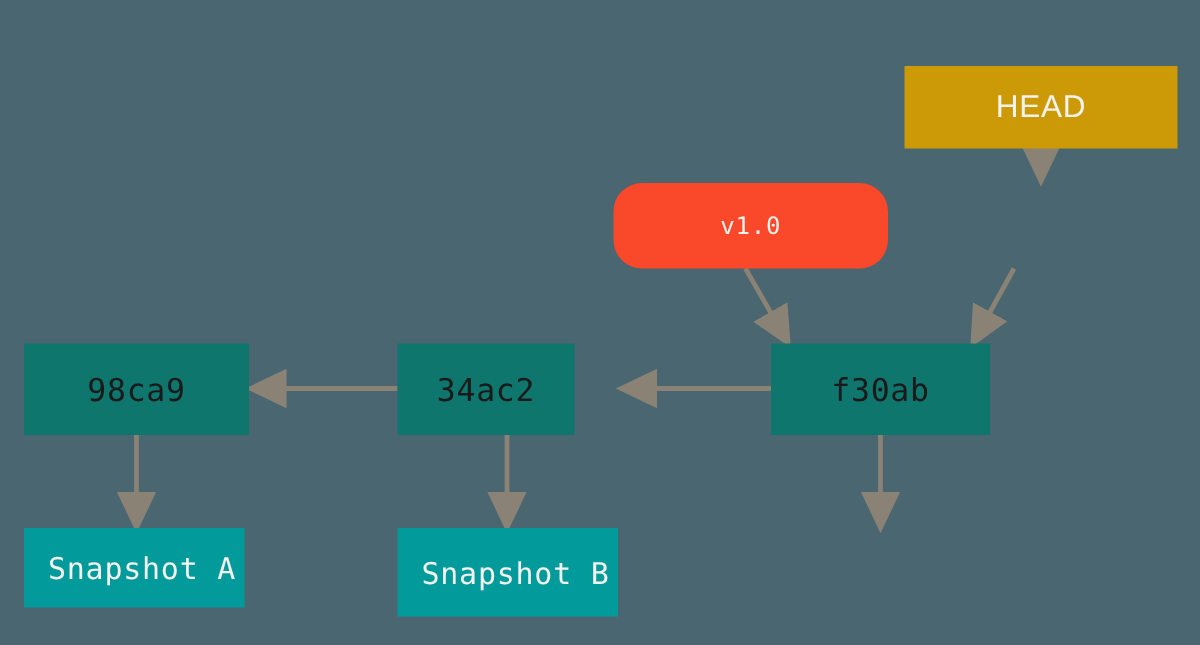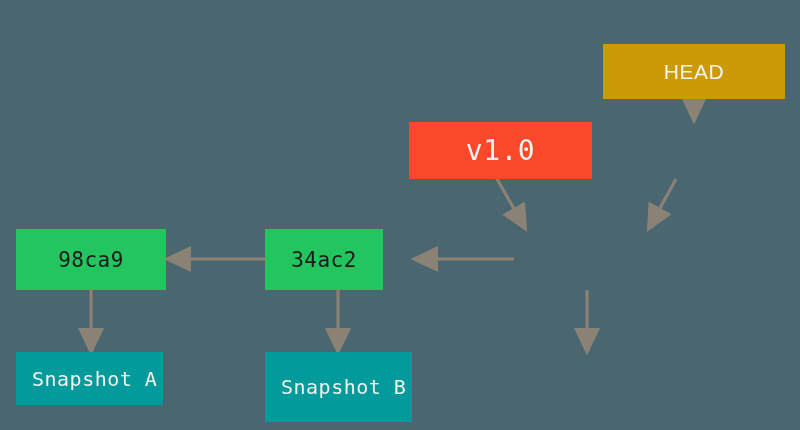--- a/index.html
+++ b/index.html
@@ -37,24 +37,25 @@
   }
   .node-head {
     background: #cc9a06;
     color: #f2f2ee;
     font-size: 21px;
     font-family: "Liberation Sans", sans-serif;
   }
   .node-ref {
     background: #f9482a;
     color: #f2f2ee;
-    font-size: 28px;
+    font-size: 16px;
+    border-radius: 19px;
   }
   .node-commit {
-    background: #22c55e;
+    background: #0f766e;
     color: #1a1a1a;
     font-size: 21px;
   }
   .node-snapshot {
     background: #029a9a;
     color: #f2f2ee;
     font-size: 20px;
     justify-content: flex-start;
     padding-left: 16px;
   }
@@ -92,23 +93,26 @@
 
 
   <div class="node node-commit" style="left:16px; top:229px; width:150px; height:61px;">
     <span>98ca9</span>
   </div>
 
   <div class="node node-commit" style="left:265px; top:229px; width:118px; height:61px;">
     <span>34ac2</span>
   </div>
 
+  <div class="node node-commit" style="left:514px; top:229px; width:146px; height:61px;">
+    <span>f30ab</span>
+  </div>
 
   <div class="node node-snapshot" style="left:16px; top:352px; width:147px; height:53px;">
     <span>Snapshot A</span>
   </div>
 
-  <div class="node node-snapshot" style="left:265px; top:352px; width:147px; height:70px;">
+  <div class="node node-snapshot" style="left:265px; top:352px; width:147px; height:59px;">
     <span>Snapshot B</span>
   </div>
 
 
 </div>
 
 </body></html>

